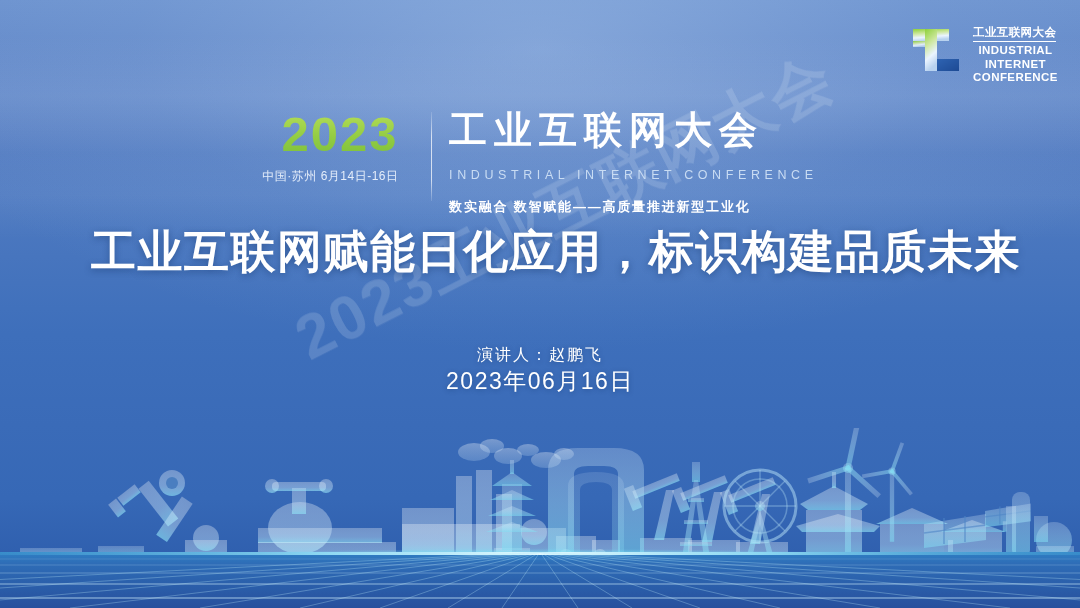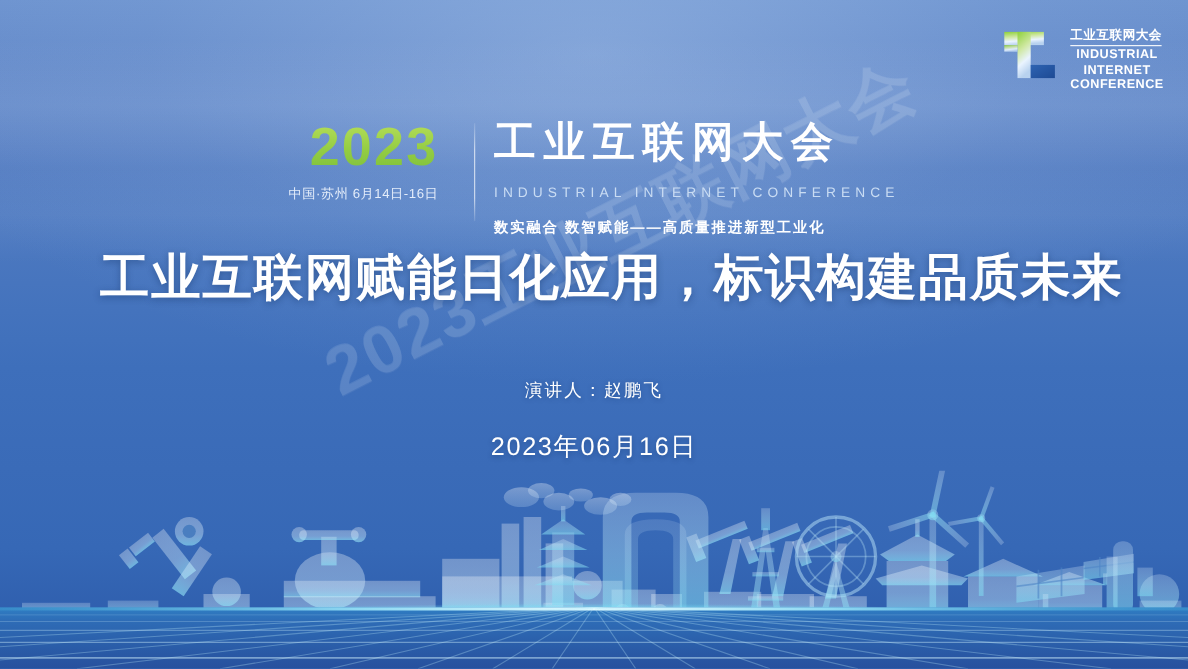--- a/index.html
+++ b/index.html
@@ -123,21 +123,21 @@
   }
 
   
   #speaker-block {
     position:absolute;
     left:0; right:0; top:345px;
     text-align:center;
     color:#ffffff;
   }
   #speaker-name { font-size:16px; letter-spacing:2px; text-shadow:0 1px 5px rgba(14,45,95,0.38); }
-  #speaker-date { margin-top:25px; font-size:23px; letter-spacing:1.5px; text-shadow:0 1px 5px rgba(14,45,95,0.38); }
+  #speaker-date { font-size:23px; letter-spacing:1.5px; text-shadow:0 1px 5px rgba(14,45,95,0.38); }
 
   
   #skyline { position:absolute; left:0; bottom:50px; width:1080px; height:130px; }
   #ground   { position:absolute; left:0; bottom:0;  width:1080px; height:56px; overflow:hidden; }
   #horizon-glow {
     position:absolute; left:0; bottom:52px; width:100%; height:10px;
     background:radial-gradient(ellipse 430px 9px at 50% 100%, rgba(190,255,255,0.95) 0%, rgba(120,225,245,0.52) 40%, rgba(80,190,230,0.0) 80%);
     pointer-events:none;
   }
 </style>

